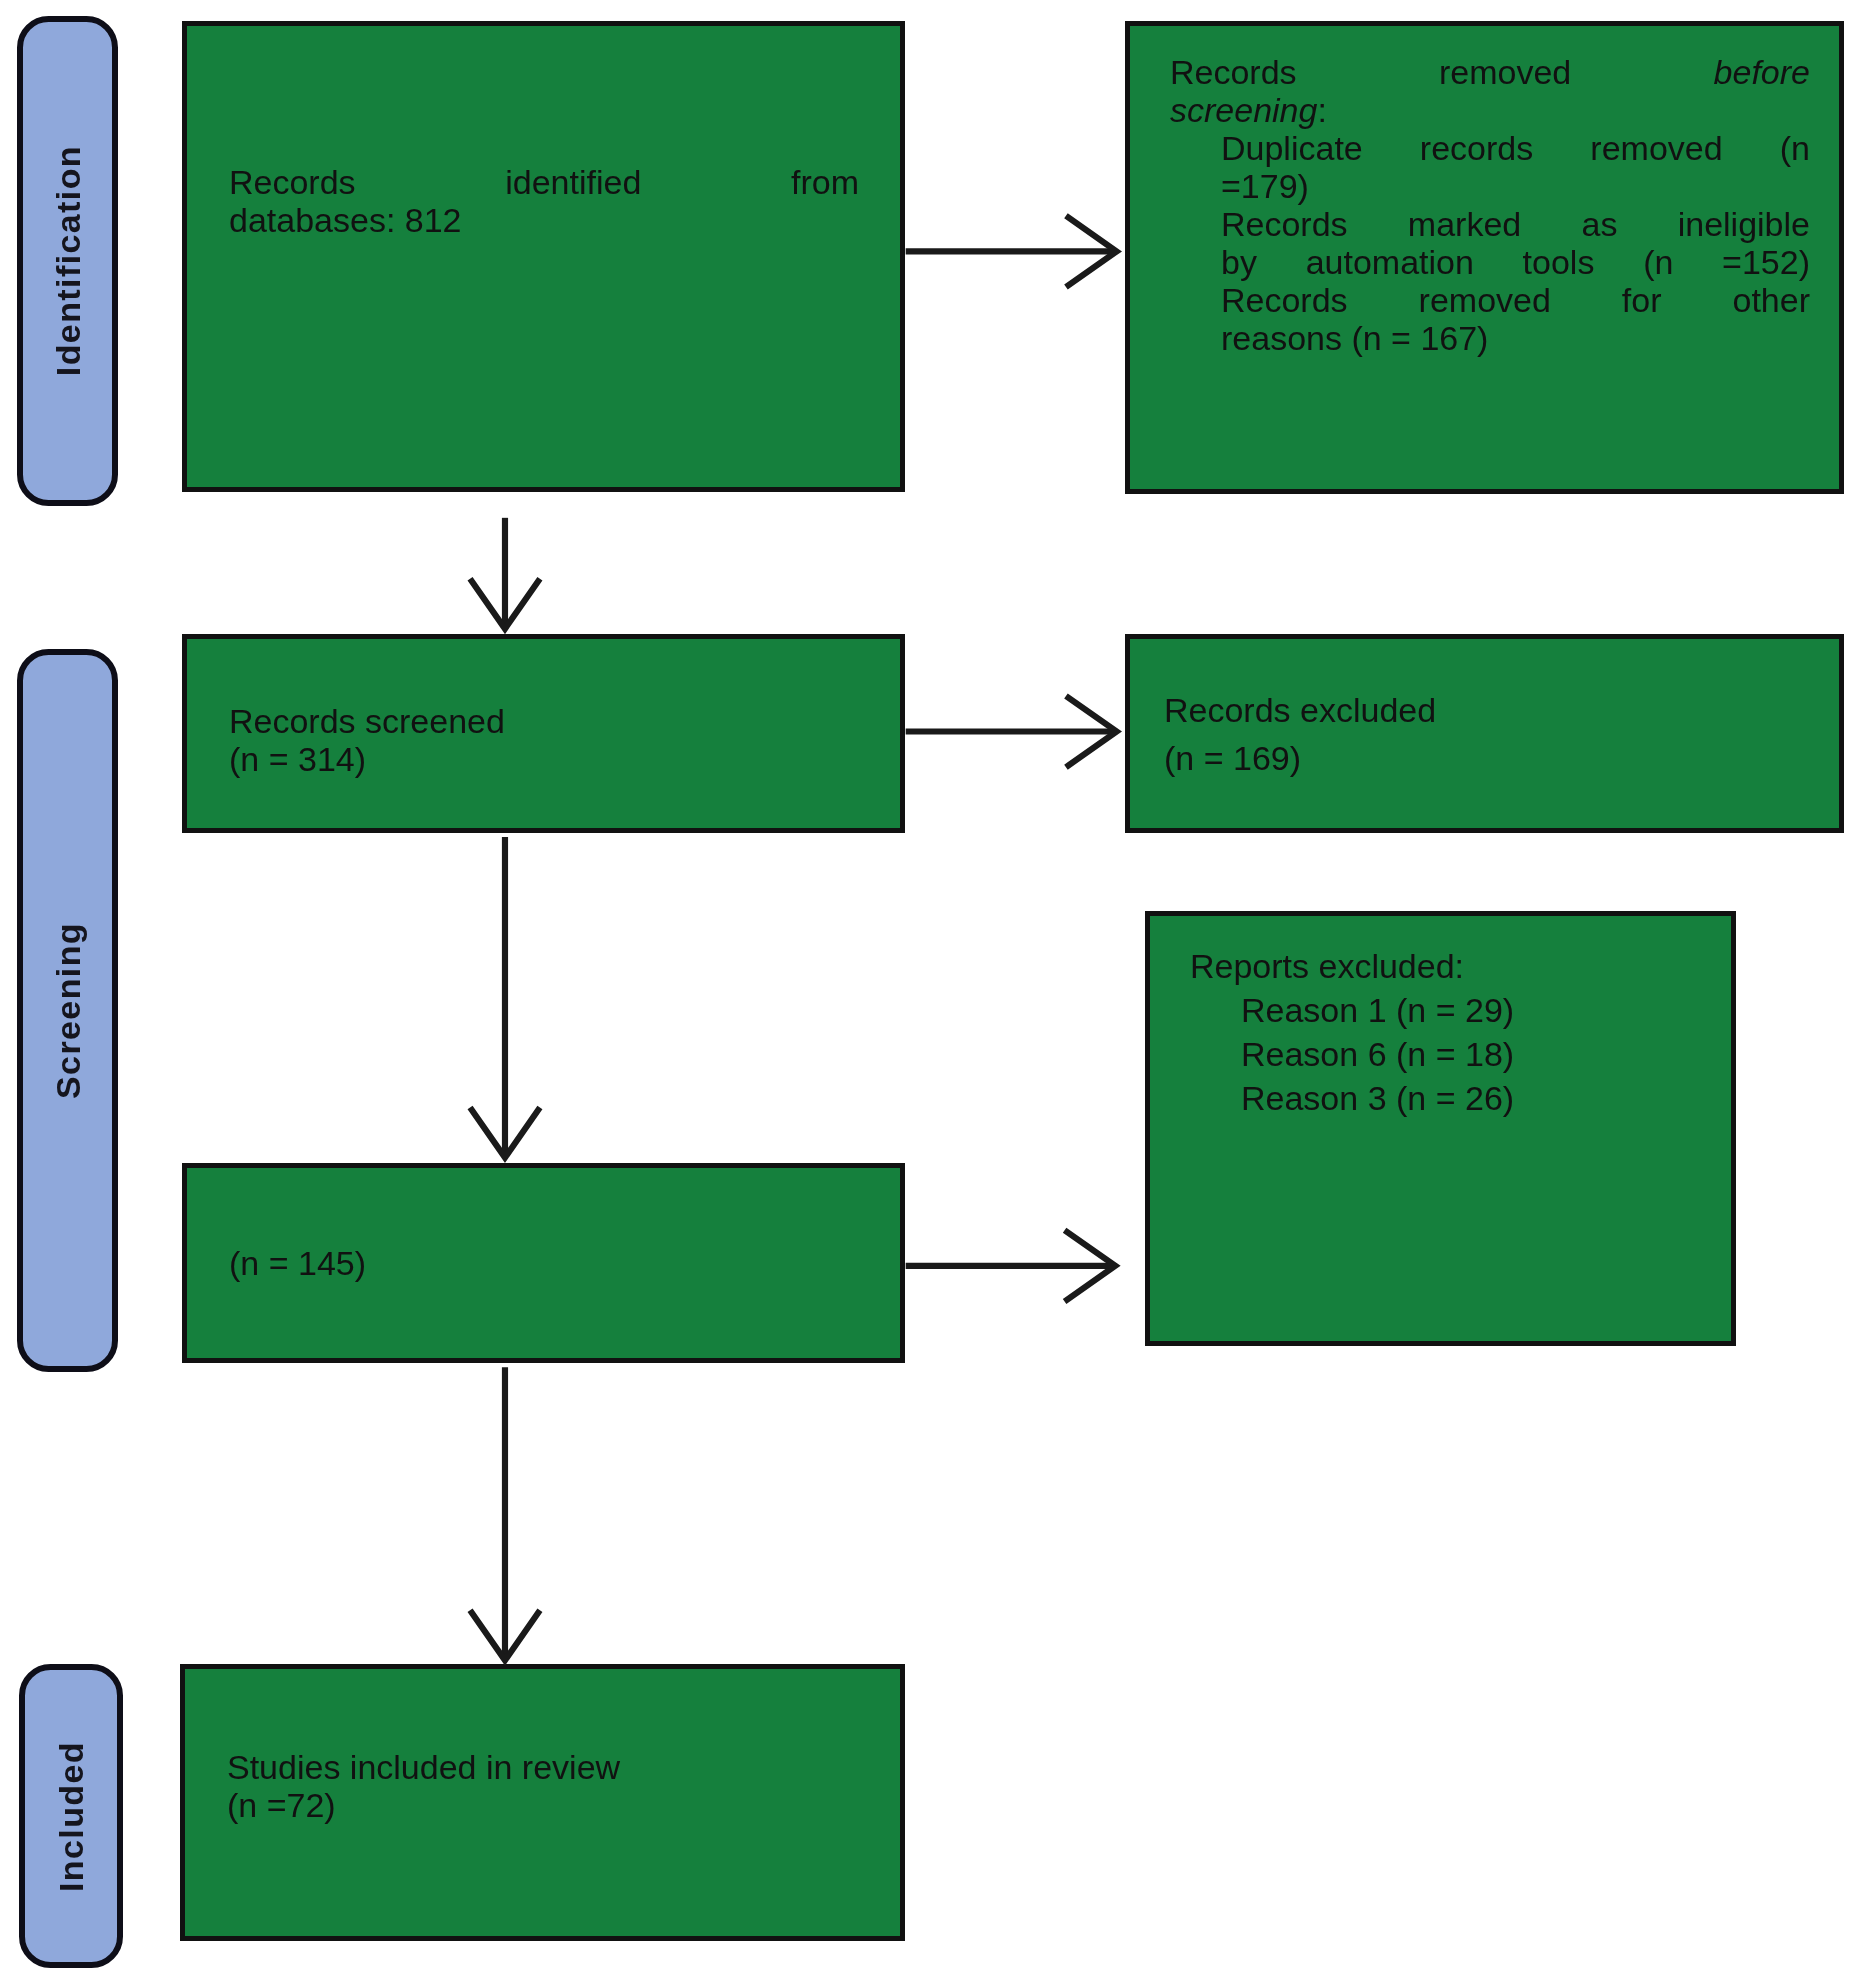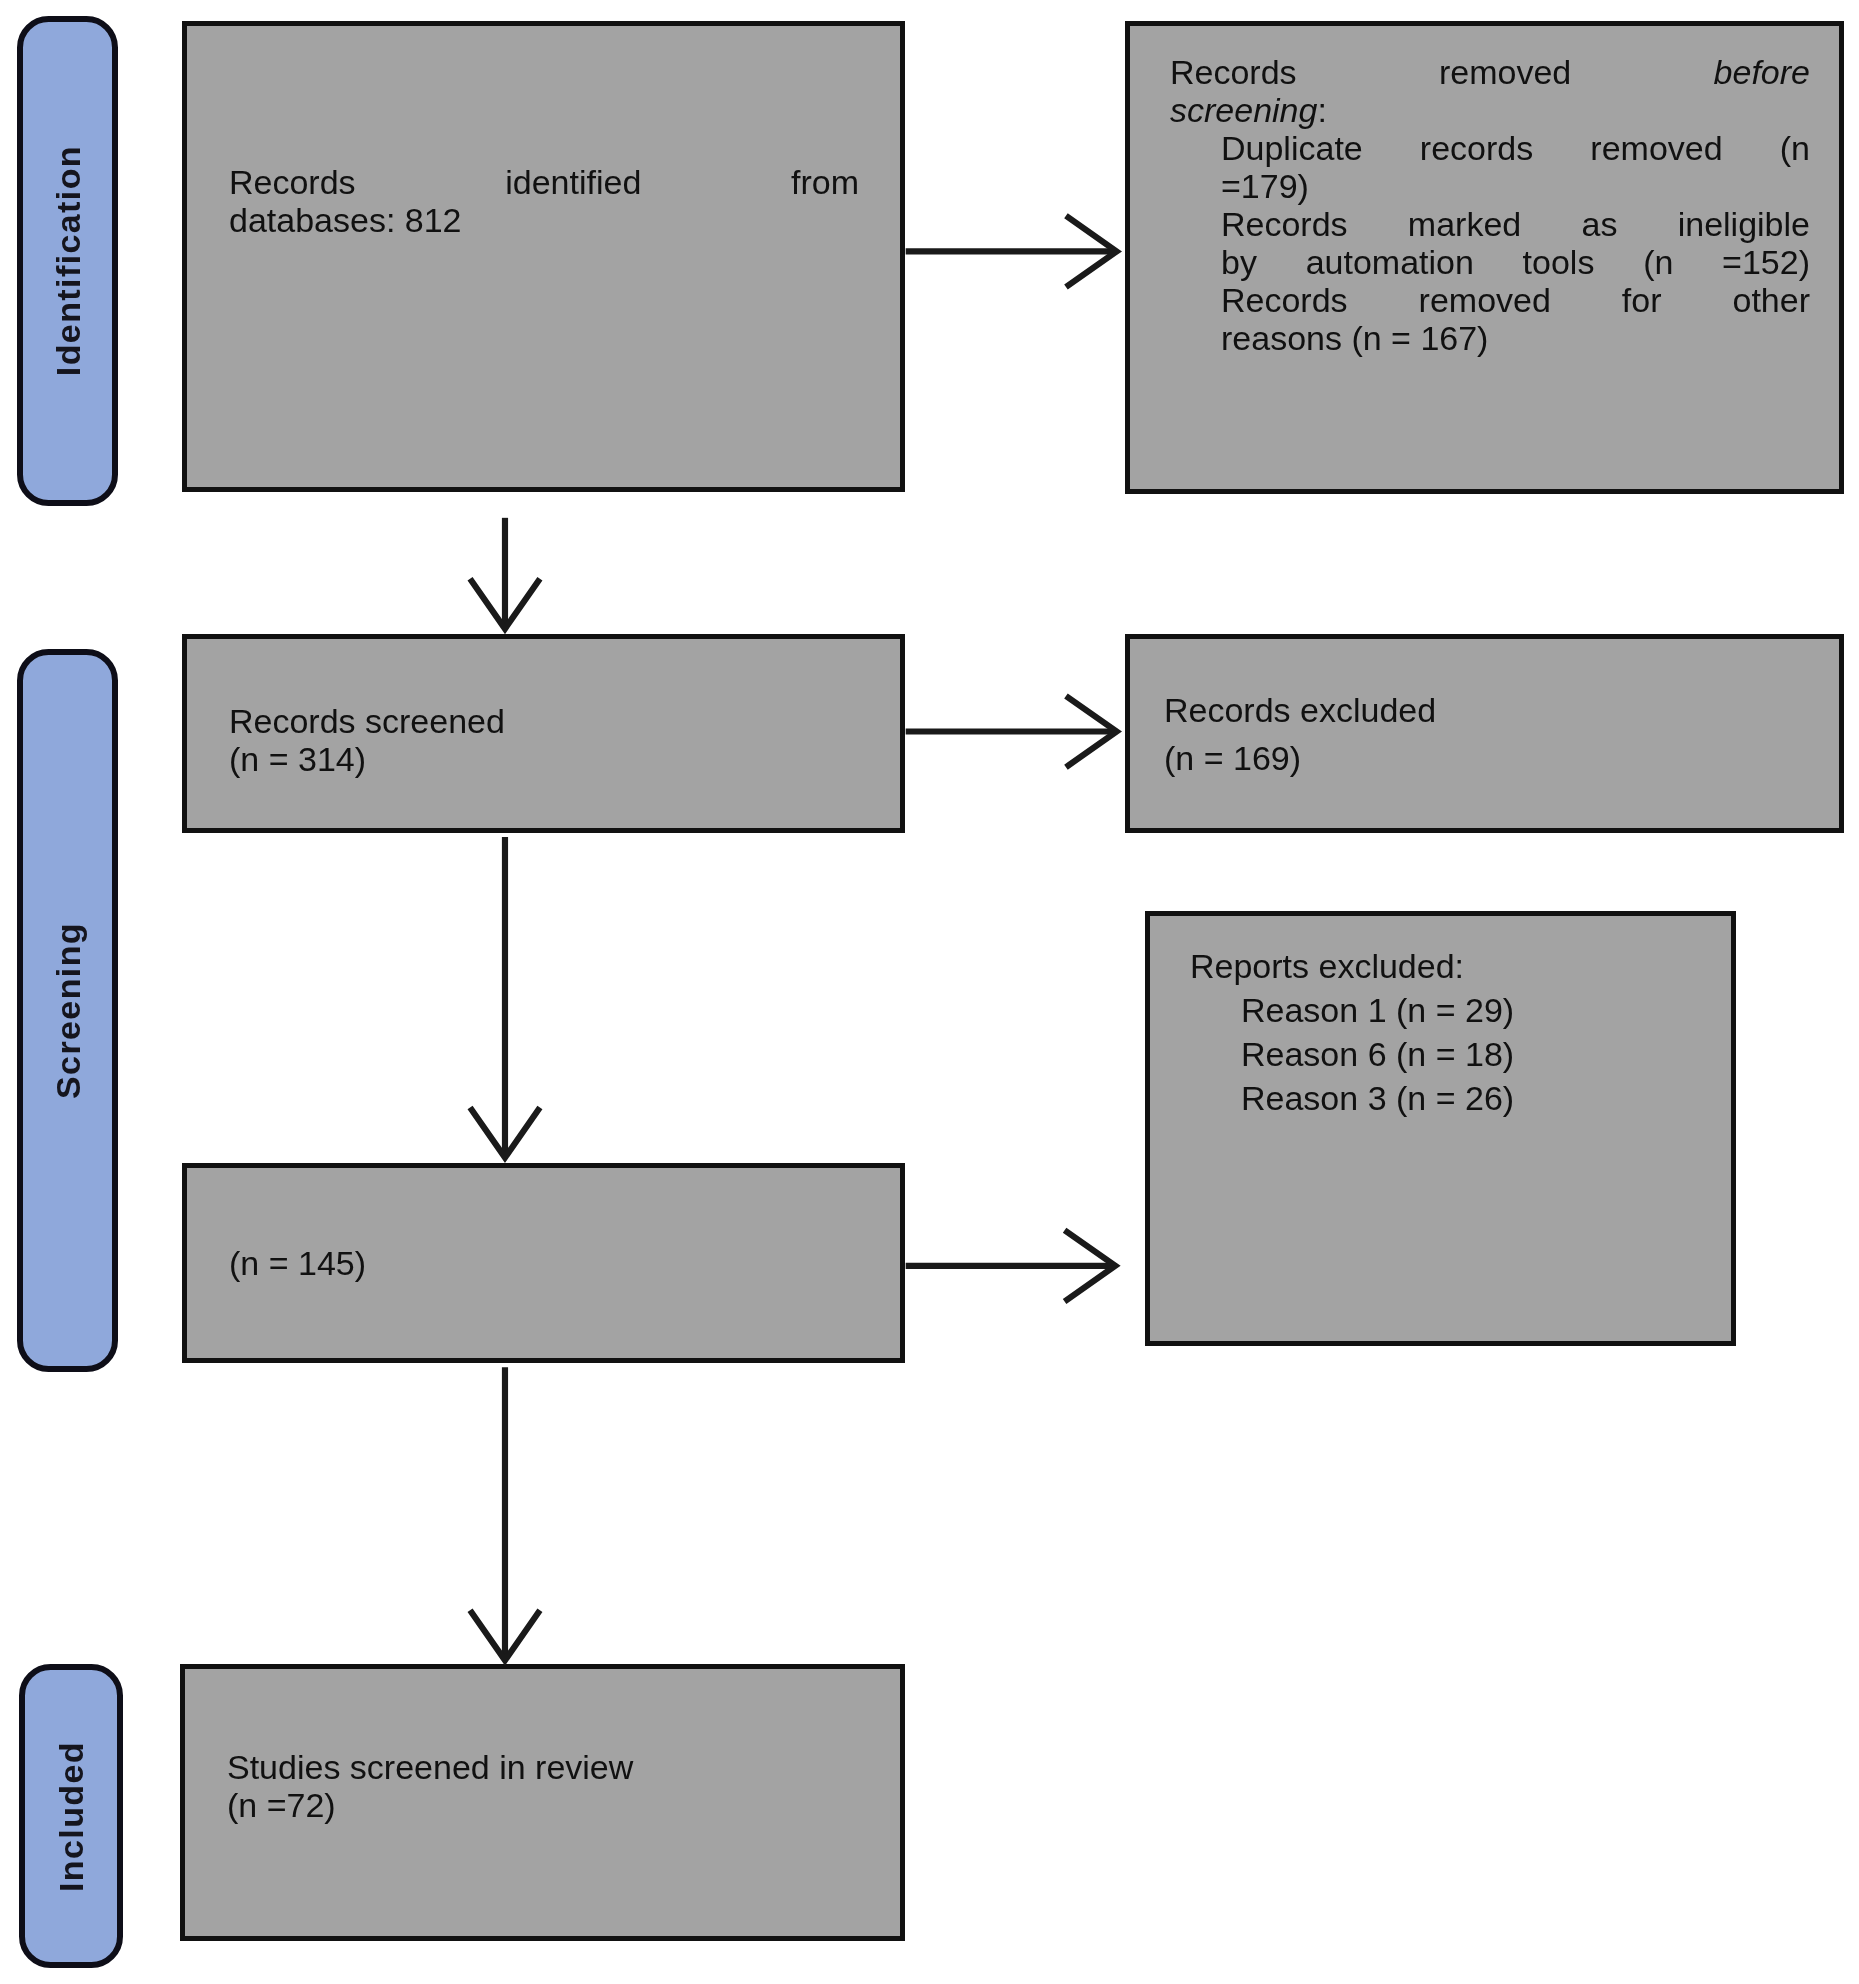--- a/index.html
+++ b/index.html
@@ -6,21 +6,21 @@
     --background:#ffffff; --box-border:#111111; --sidebar-fill:#8fa8db;
     --sidebar-border:#0e0e18; --sidebar-text:#15151e; --text:#111111; --arrow:#1a1a1a;
   }
   html,body{margin:0;padding:0;background:var(--background);}
   .canvas{
     position:relative; width:1860px; height:1985px; overflow:hidden;
     background:var(--background); color:var(--text);
     font-family:"Liberation Sans", sans-serif; font-size:34px; line-height:38px;
   }
   .box{
-    position:absolute; background:#a3a3a3; border:5.5px solid var(--box-border);
+    position:absolute; background:#15803d; border:5.5px solid var(--box-border);
     box-sizing:border-box;
   }
   .vcenter{display:flex; flex-direction:column; justify-content:center;}
   .jl{text-align:justify; text-align-last:justify;}
   .it{font-style:italic;}
   .indent{margin-left:51px;}
   .sidebar-label{
     position:absolute; background:var(--sidebar-fill); border:6.2px solid var(--sidebar-border);
     border-radius:31.5px; box-sizing:border-box;
     display:flex; align-items:center; justify-content:center;
@@ -92,21 +92,21 @@
   </div>
 
   <div class="box" id="box-excluded-reports">
     <div>Reports excluded:</div>
     <div class="indent">Reason 1 (n = 29)</div>
     <div class="indent">Reason 6 (n = 18)</div>
     <div class="indent">Reason 3 (n = 26)</div>
   </div>
 
   <div class="box vcenter" id="box-included">
-    <div>Studies screened in review</div>
+    <div>Studies included in review</div>
     <div>(n =72)</div>
   </div>
 
   <svg class="arrows" viewBox="0 0 2715 2898" aria-hidden="true">
     <g>
       <line x1="1322" y1="367" x2="1626" y2="367"></line>
       <polyline points="1556,315 1630,367 1556,419"></polyline>
     </g>
     <g>
       <line x1="737" y1="756" x2="737" y2="912"></line>

